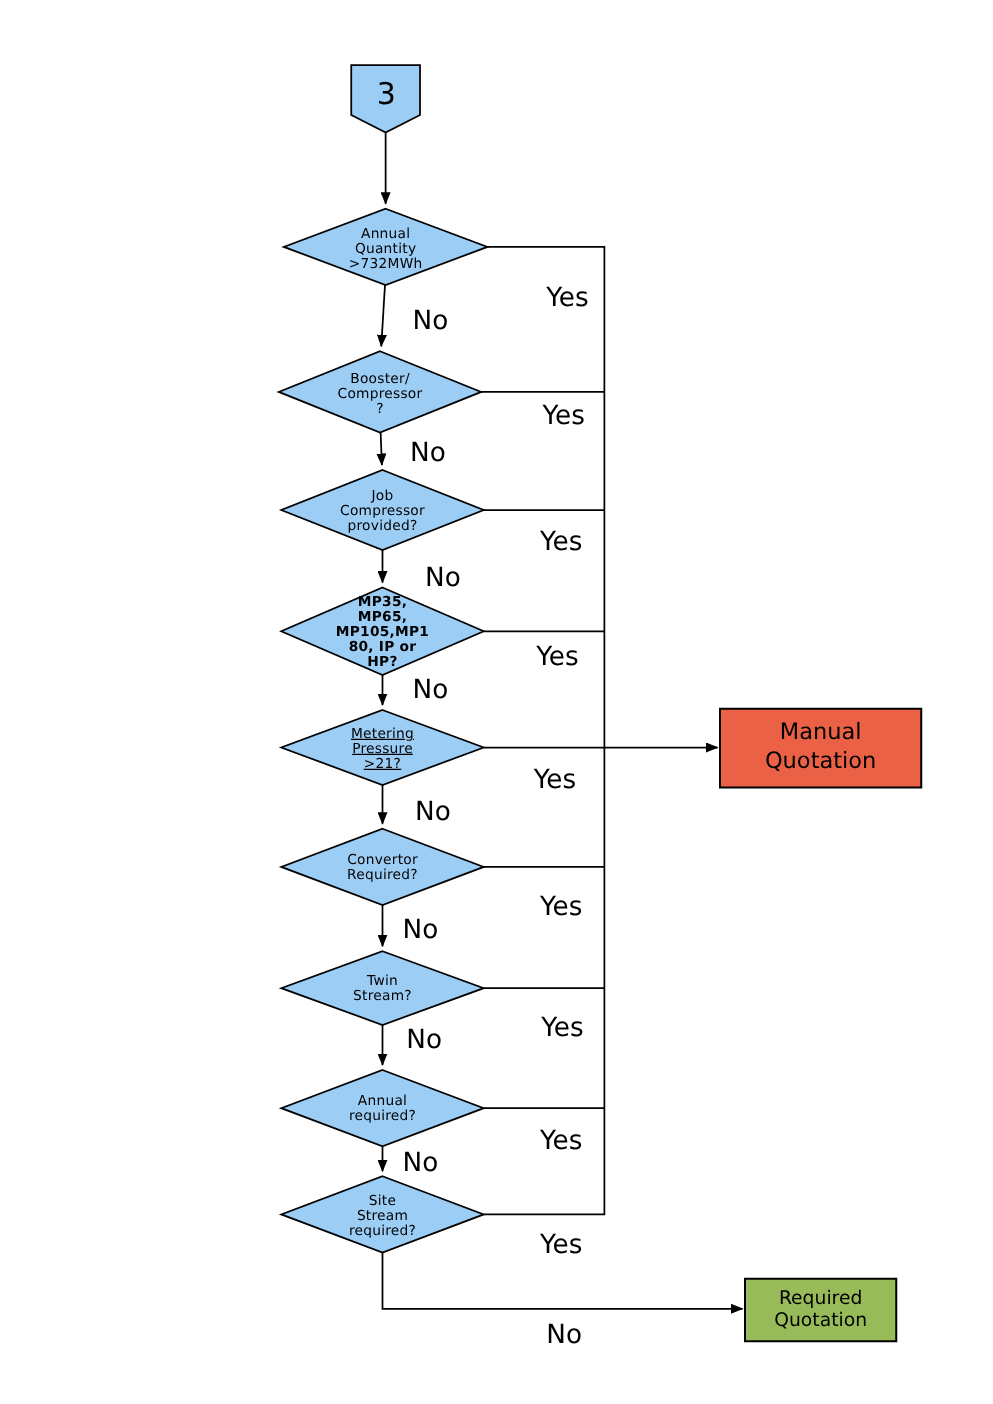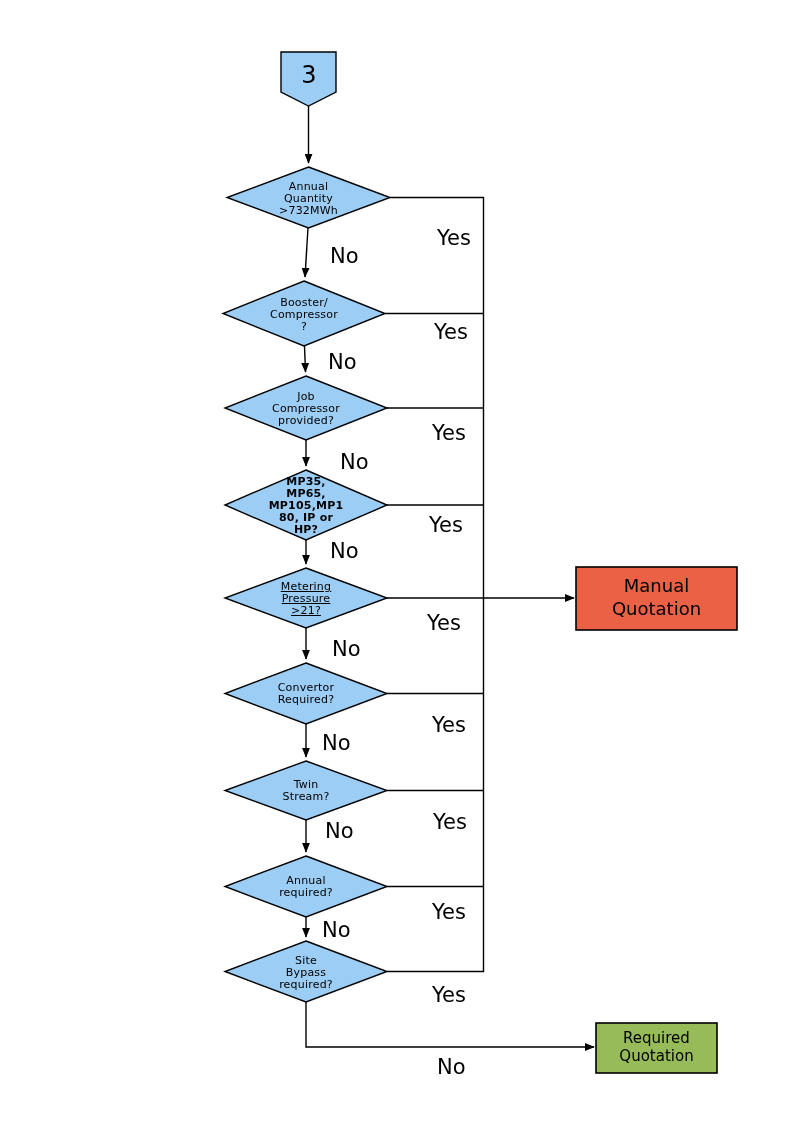--- a/index.html
+++ b/index.html
@@ -124,21 +124,21 @@
 <div class="node-text decision-text" style="left:245px; top:682px; width:122px;">Convertor
 Required?</div>
 
 <div class="node-text decision-text" style="left:245px; top:779px; width:122px;">Twin
 Stream?</div>
 
 <div class="node-text decision-text" style="left:245px; top:875px; width:122px;">Annual
 required?</div>
 
 <div class="node-text decision-text" style="left:245px; top:955px; width:122px;">Site
-Bypass
+Stream
 required?</div>
 
 <div class="node-text terminal-text" style="left:576px; top:575px; width:161px; line-height:1.25;">Manual
 Quotation</div>
 
 <div class="node-text terminal-text" style="left:596px; top:1029px; width:121px; line-height:1.2; font-size:15px;">Required
 Quotation</div>
 
 <div class="edge-label" style="left:437px; top:226px;">Yes</div>
 <div class="edge-label" style="left:434px; top:320px;">Yes</div>

